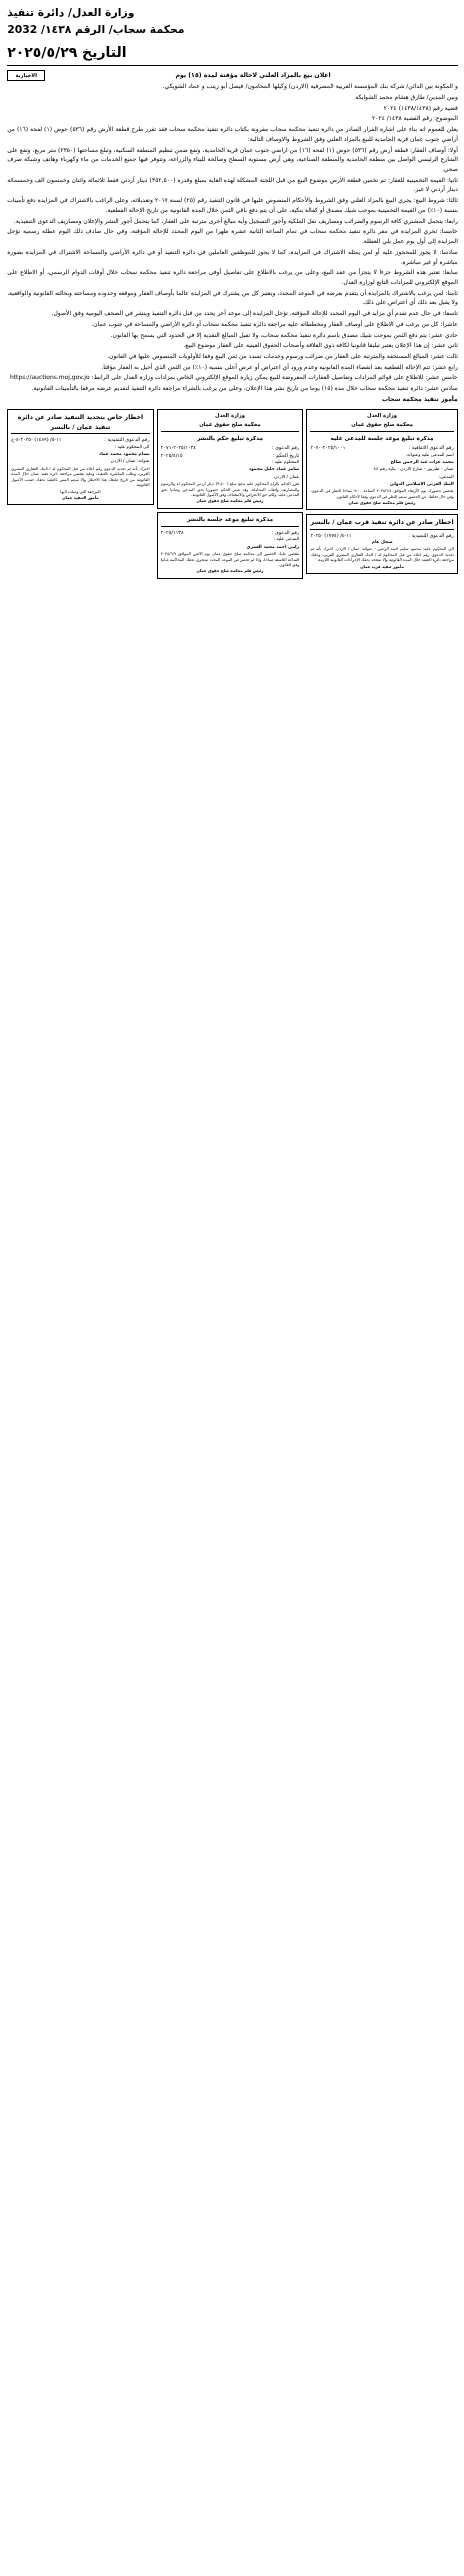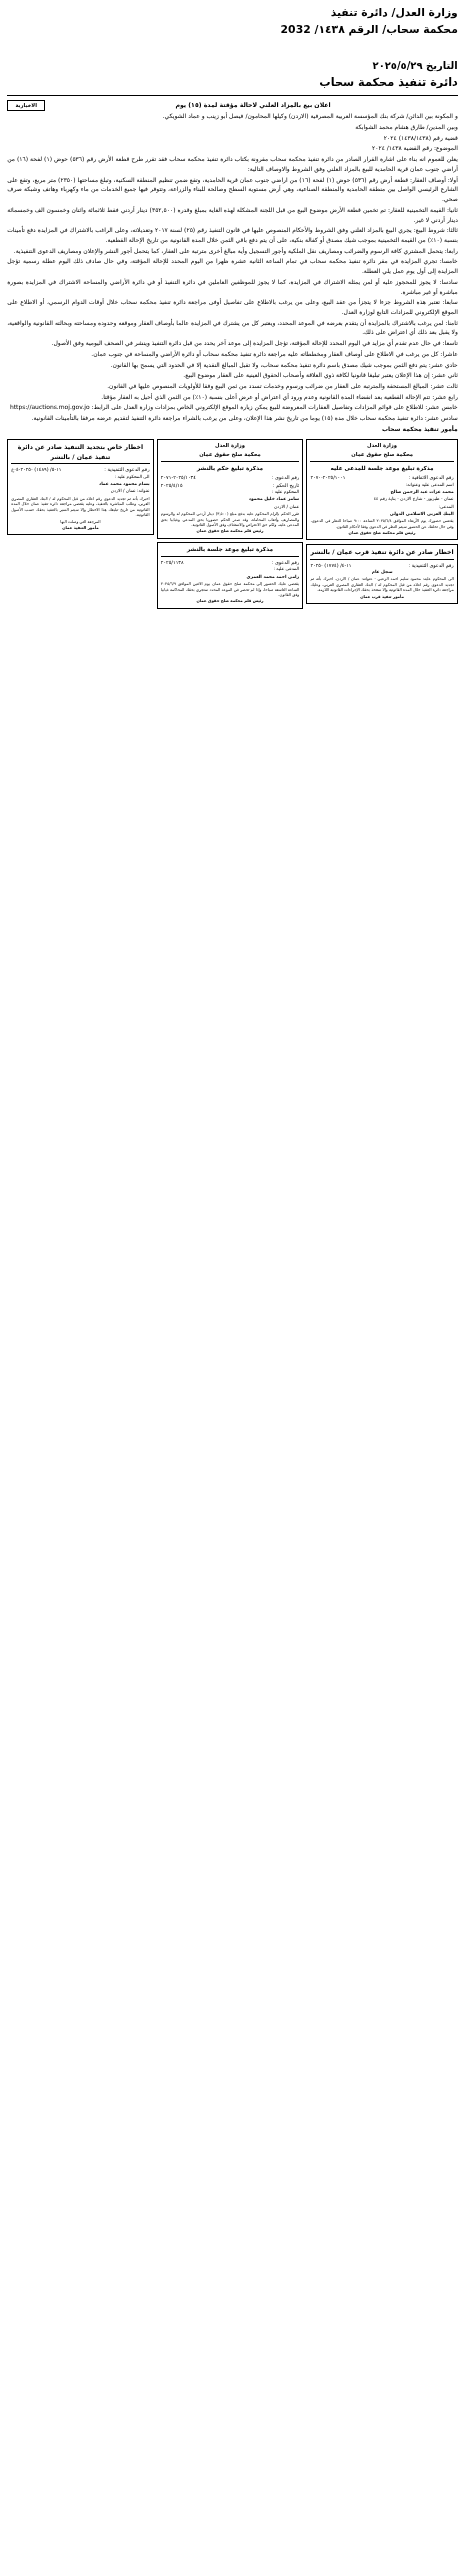--- a/index.html
+++ b/index.html
@@ -15,37 +15,37 @@
   }
   .page {
     width: 465px;
     min-height: 2843px;
     padding: 5.2px 7.2px 10.3px 7.2px;
     background: #fff;
   }
 
   
   .doc-header {
-    text-align: right;
+    text-align: left;
     line-height: 1.5;
   }
   .doc-header .line1 {
     font-size: 10.8px;
     font-weight: bold;
     letter-spacing: 0.3px;
   }
   .doc-header .line2 {
     font-size: 10.8px;
     font-weight: bold;
     margin-top: 1px;
   }
   .doc-header .line3 {
-    font-size: 10px;
-    font-weight: bold;
-    margin-top: 19px;
+    font-size: 14px;
+    font-weight: bold;
+    margin-top: 3px;
   }
   .doc-header .line4 {
     font-size: 11.3px;
     font-weight: bold;
     margin-top: 2.1px;
     margin-bottom: 3.1px;
   }
   .hr-rule {
     border: 0;
     border-top: 0.5px solid #000;
@@ -145,21 +145,20 @@
 </style>
 </head>
 <body>
 
 <div class="page">
 
   <div class="doc-header">
     <div class="line1">وزارة العدل/ دائرة تنفيذ</div>
     <div class="line2">محكمة سحاب/ الرقم ١٤٣٨/ 2032</div>
     <div class="line3">التاريخ ٢٠٢٥/٥/٢٩</div>
-    <div class="line4">دائرة تنفيذ محكمة سحاب</div>
   </div>
   <hr class="hr-rule">
 
   <div class="body-col">
 
     <div class="news-badge">الاخبارية</div>
 
     <div class="center-line">اعلان بيع بالمزاد العلني لاحالة مؤقتة لمدة (١٥) يوم</div>
     <p>و المكونة بين الدائن/ شركة بنك المؤسسة العربية المصرفية (الاردن) وكيلها المحامون/ فيصل أبو زينب و عماد الشويكي.</p>
 

